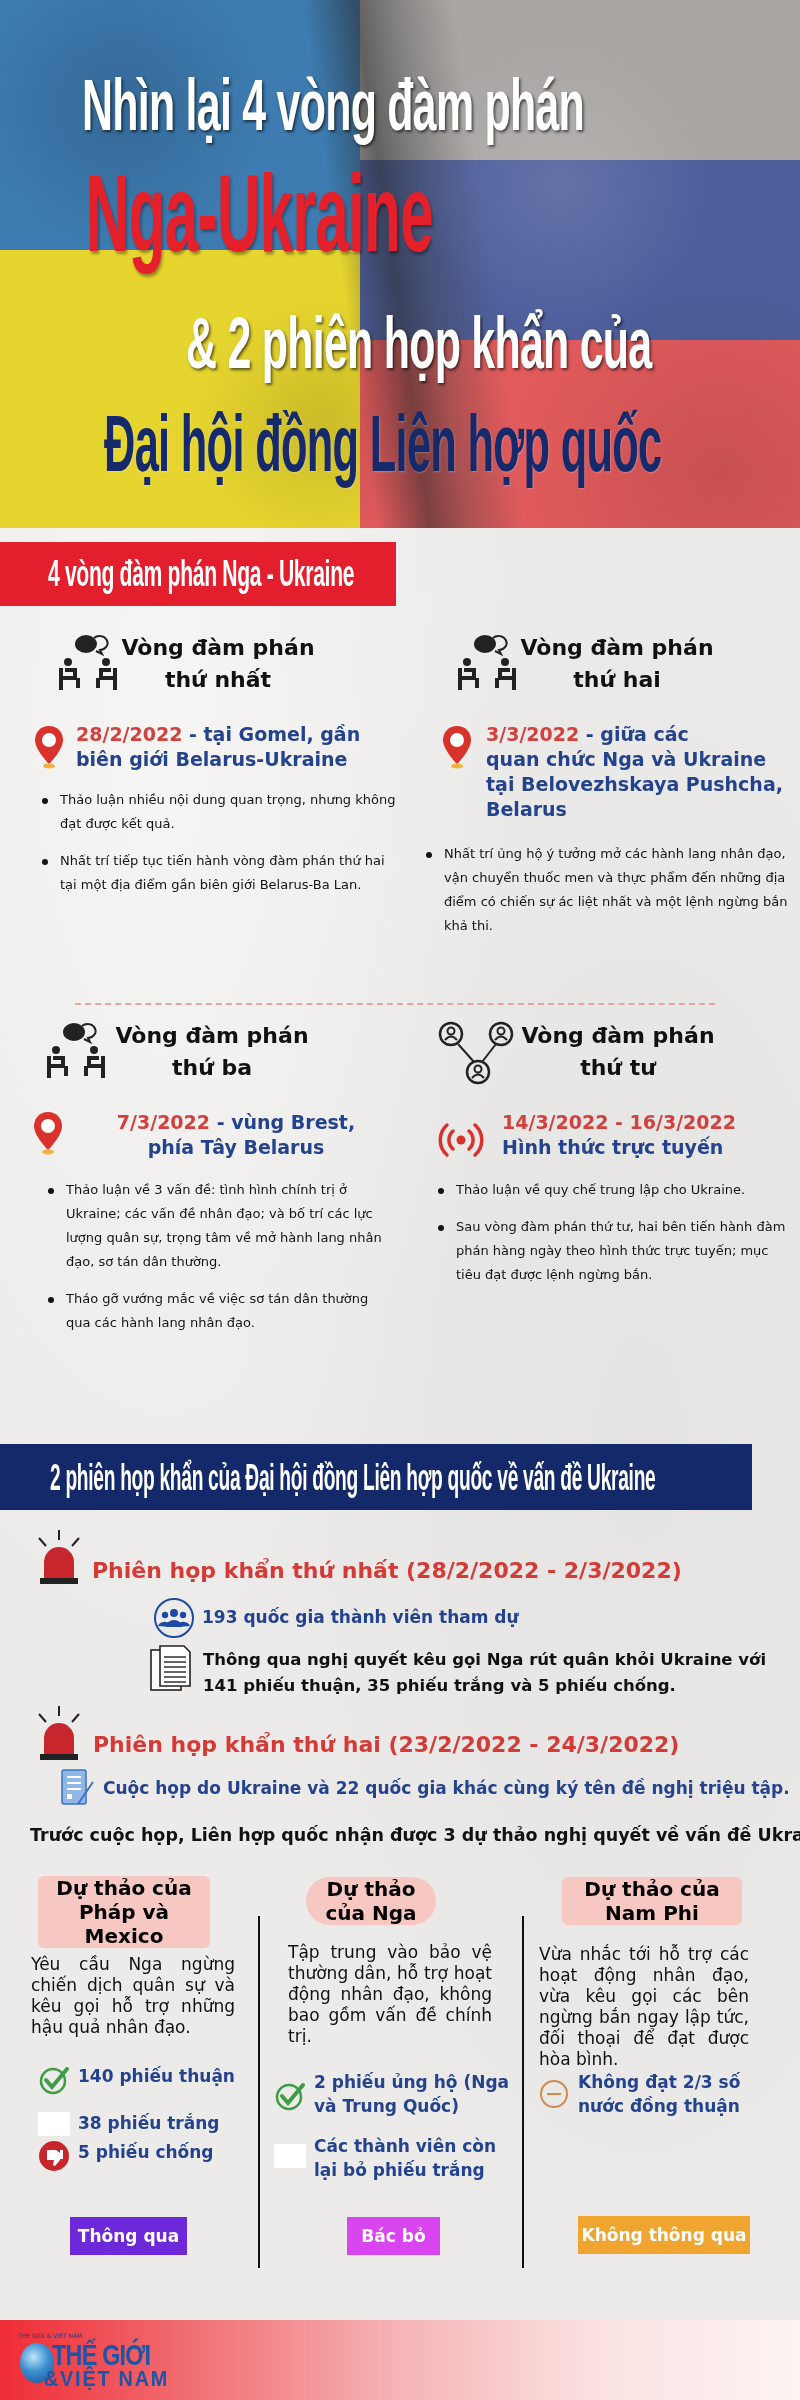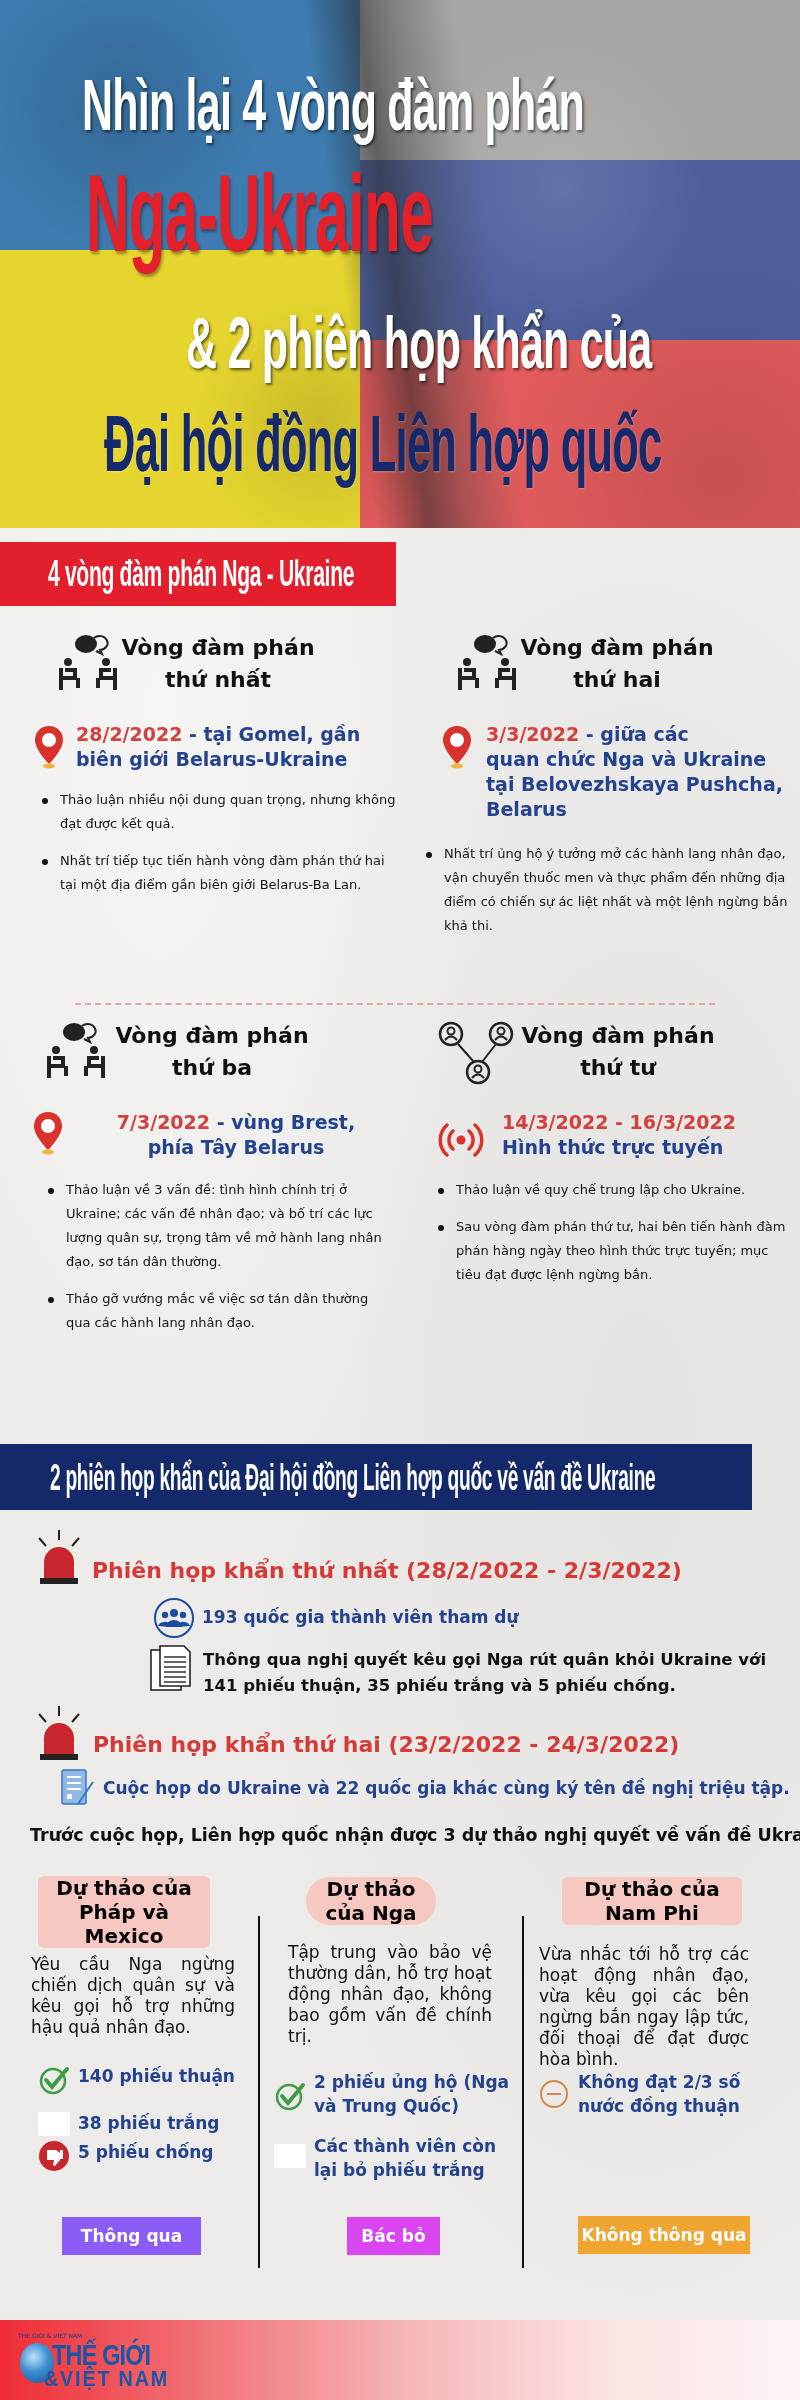--- a/index.html
+++ b/index.html
@@ -338,21 +338,21 @@
   </div>
   <div class="vote-row">
     <svg class="vote-icon" viewBox="0 0 32 32">
       <circle cx="16" cy="16" r="15" fill="#c8262d"></circle>
       <path d="M9 10 h9 l4 3 v7 l-5 6 -2 -1 1 -5 h-7 Z" fill="#fff"></path>
       <rect x="22" y="10" width="3" height="9" fill="#fff"></rect>
     </svg>
     <span class="txt">5 phiếu chống</span>
   </div>
 </div>
-<div class="abs result-btn" style="left: 62px; top: 2217px; width: 139px; background: #8b5cf6;">Thông qua</div>
+<div class="abs result-btn" style="left: 70px; top: 2217px; width: 117px; background: #6d28d9;">Thông qua</div>
 
 <div class="abs col-divider" style="left:258px;top:1916px;height:352px;"></div>
 
 <div class="abs draft-tag" style="left:306px;top:1877px;width:130px;border-radius:27px;">Dự thảo của Nga</div>
 <div class="abs draft-desc" style="left:288px;top:1942px;width:204px;">Tập trung vào bảo vệ thường dân, hỗ trợ hoạt động nhân đạo, không bao gồm vấn đề chính trị.</div>
 <div class="abs" style="left:274px;top:2070px;width:250px;">
   <div class="vote-row" style="margin-bottom:16px;">
     <svg class="vote-icon" viewBox="0 0 32 32" style="margin-top:10px;">
       <circle cx="15" cy="17" r="12" fill="none" stroke="#3e9c46" stroke-width="2.5"></circle>
       <path d="M8 16 L14 23 L29 5" fill="none" stroke="#3e9c46" stroke-width="4" stroke-linecap="round"></path>

